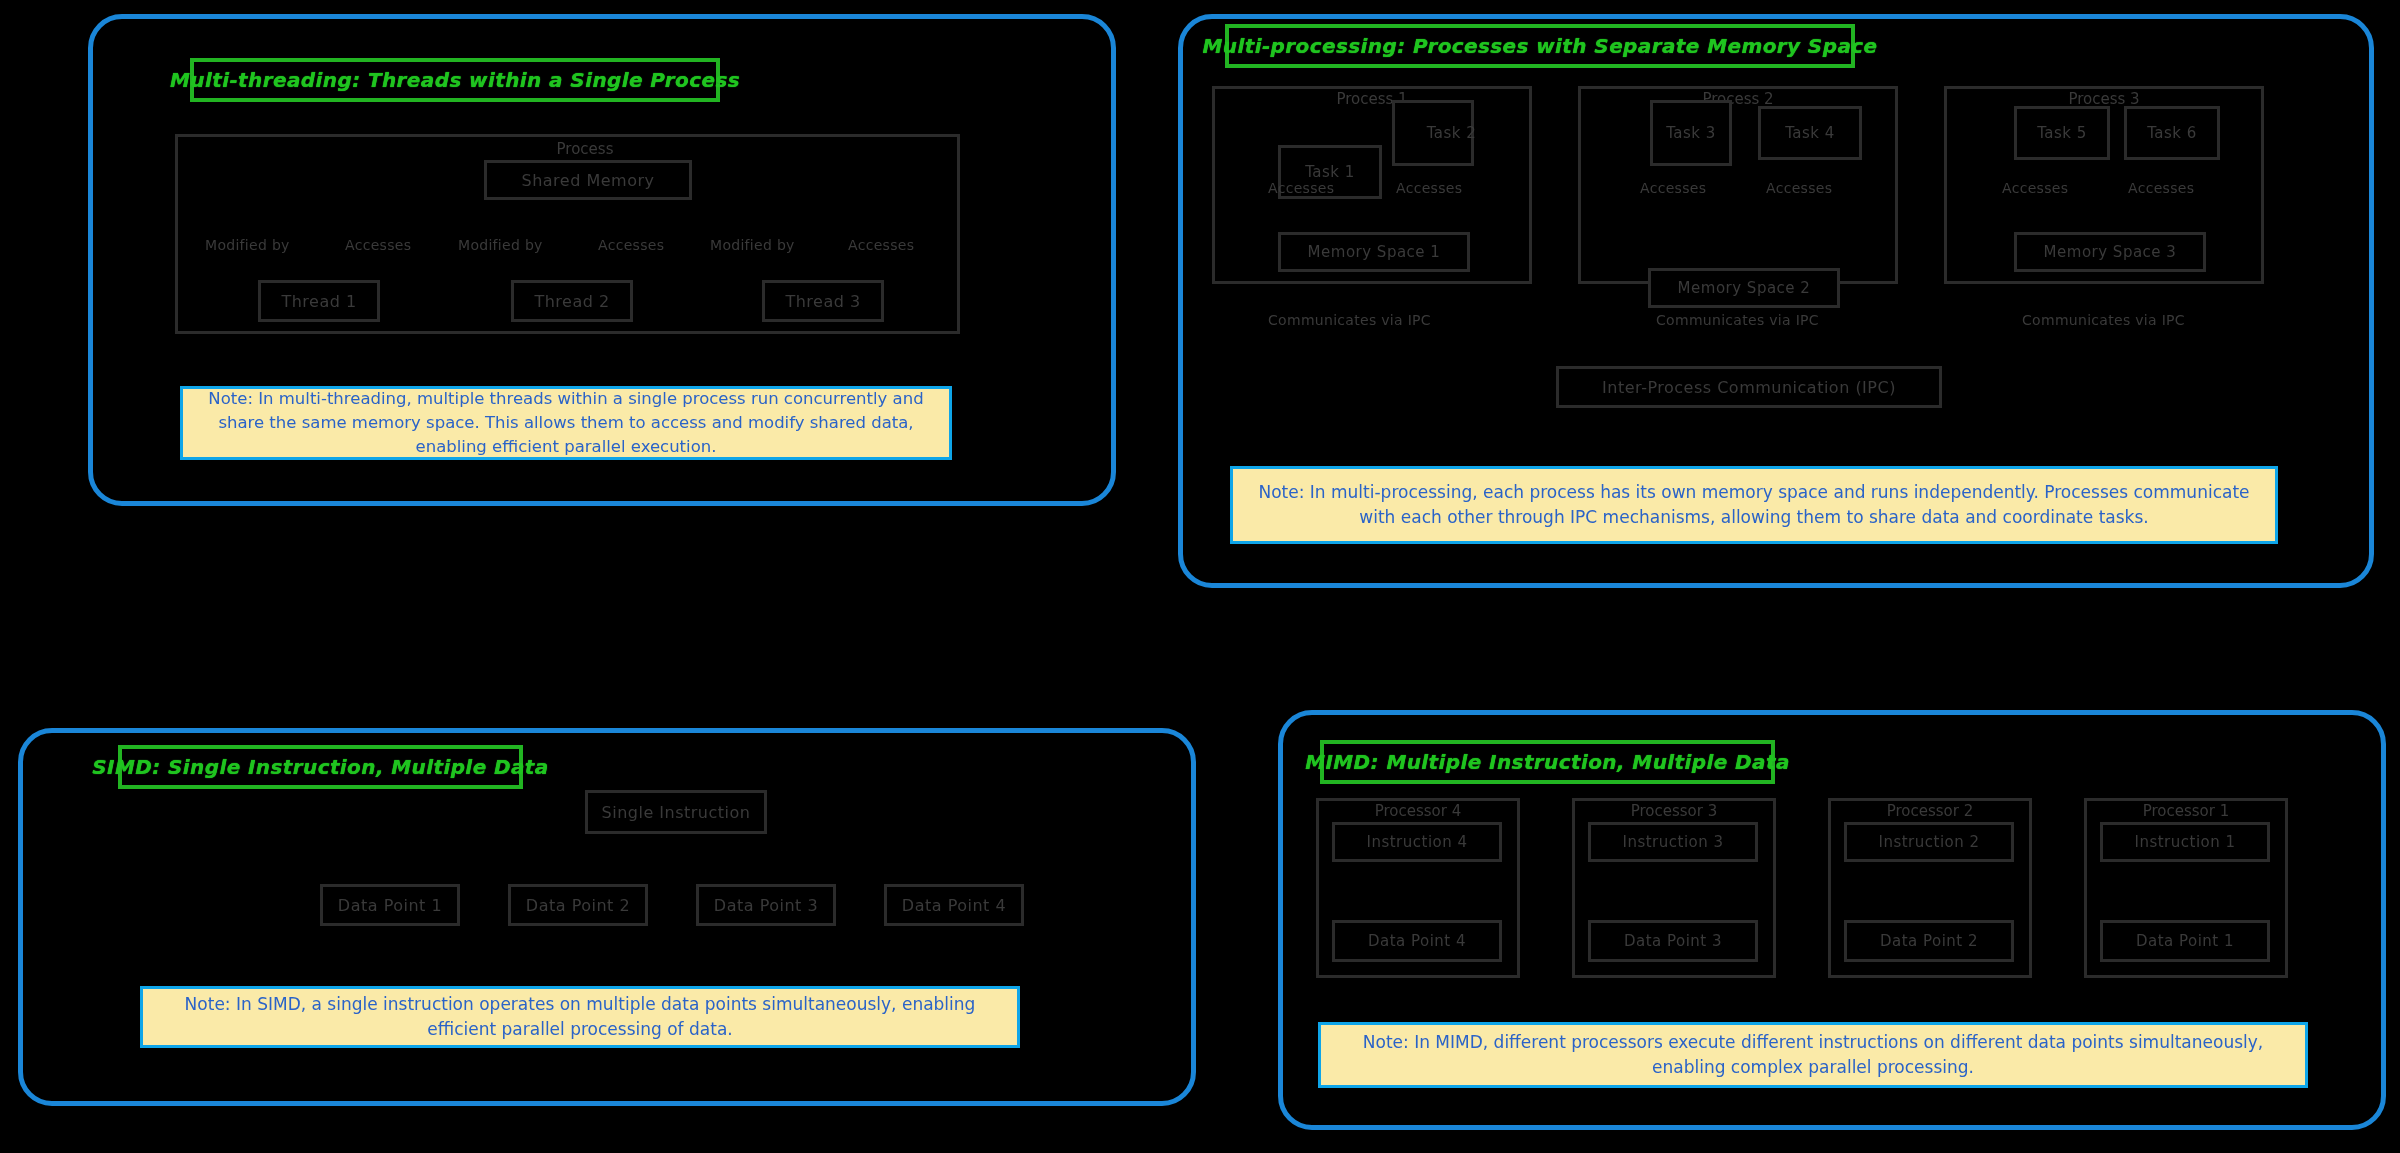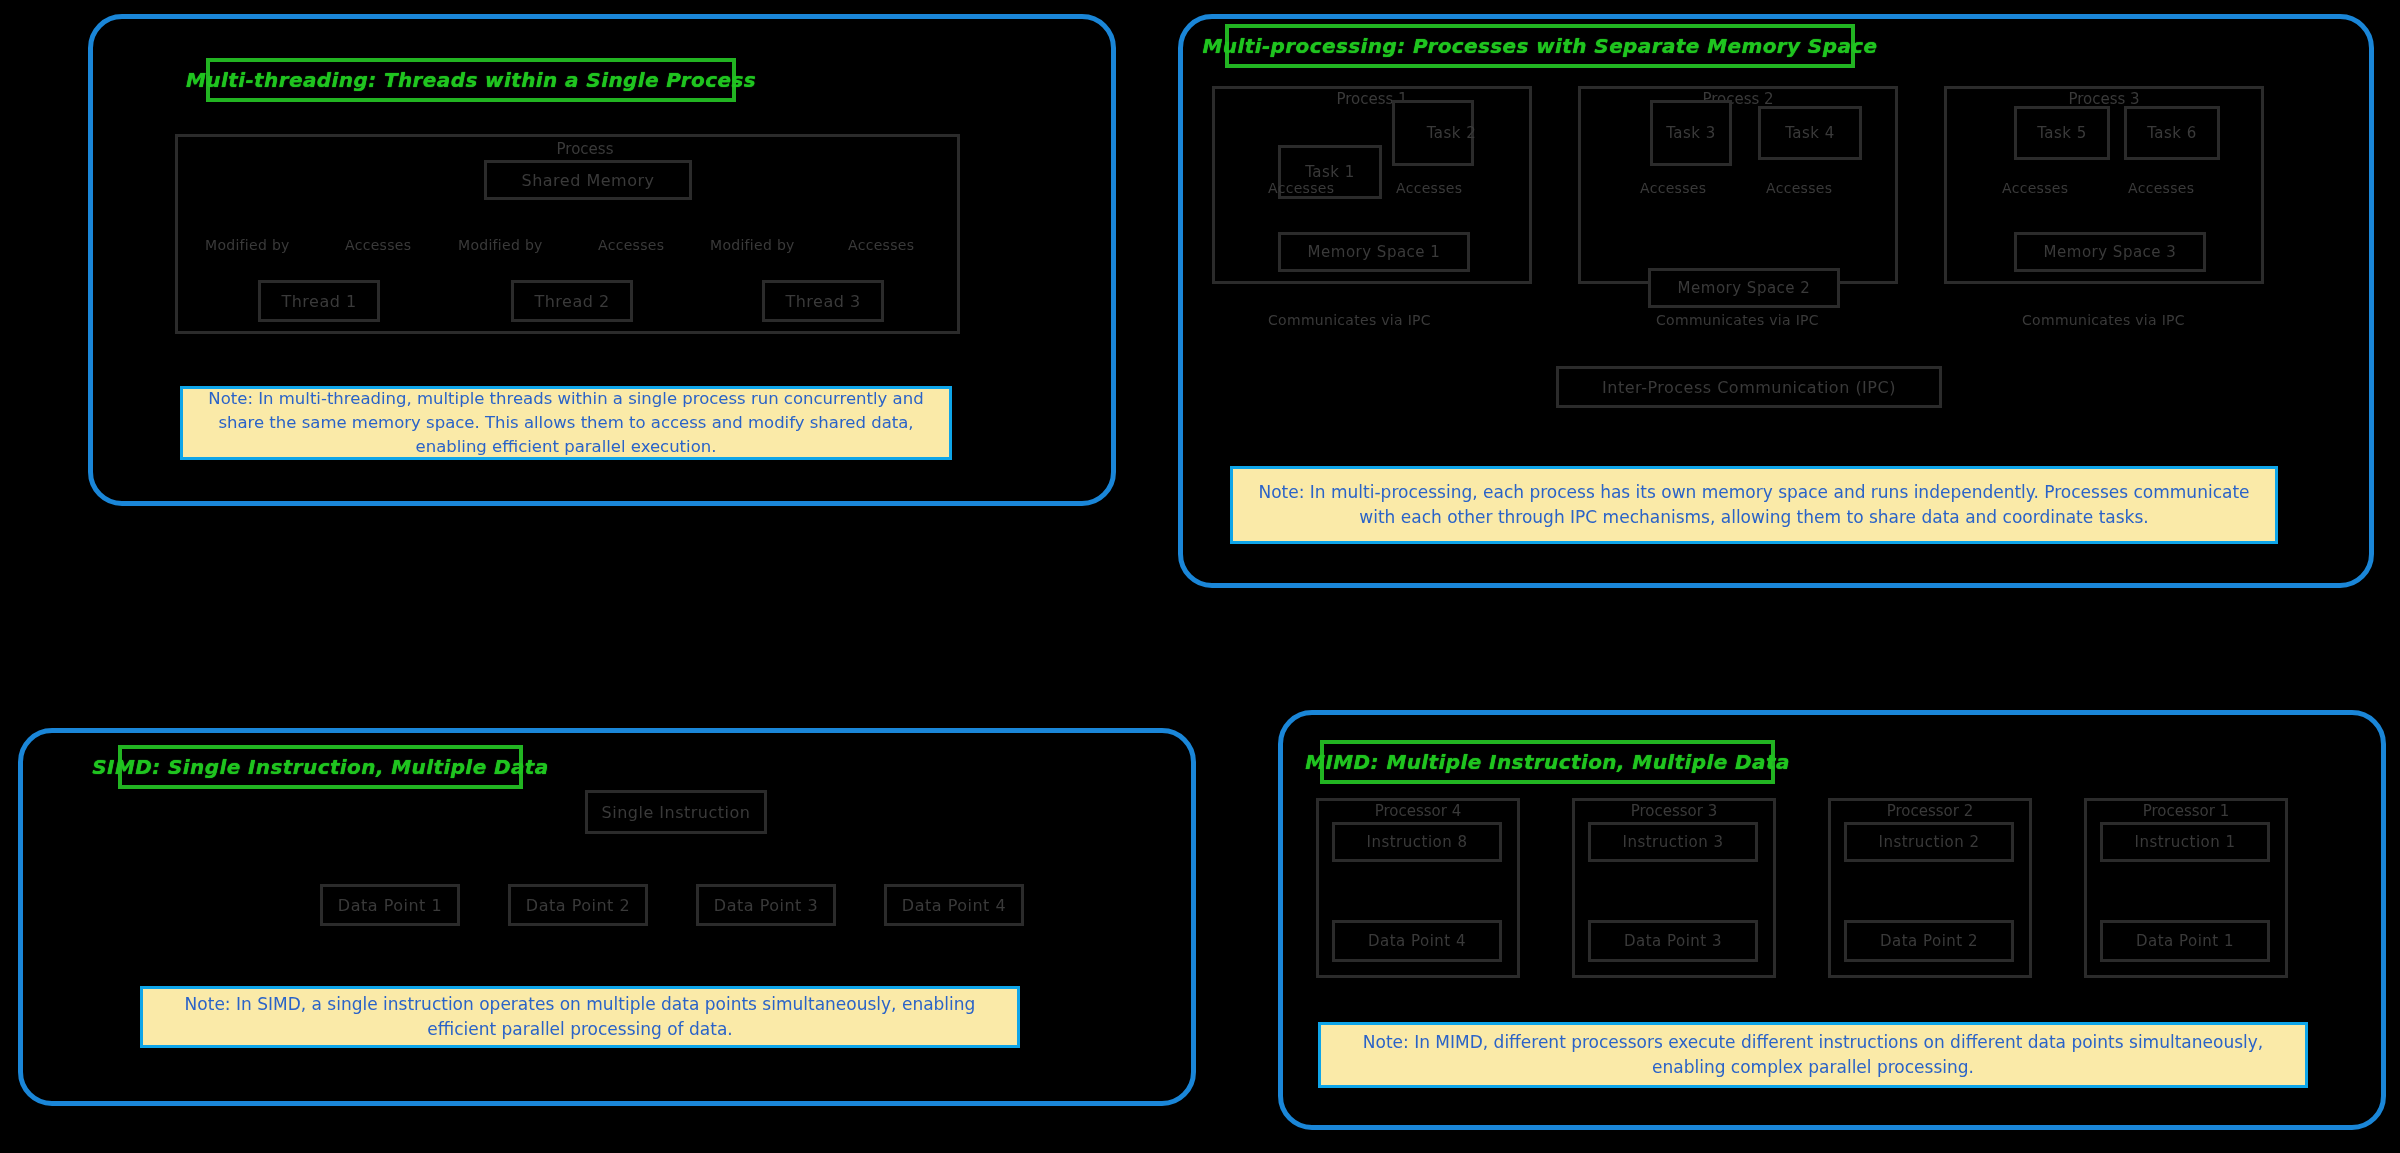--- a/index.html
+++ b/index.html
@@ -31,21 +31,21 @@
     background: #000;
     color: #1fc41f;
     font-family: "DejaVu Sans", sans-serif;
     font-weight: bold;
     font-style: italic;
     letter-spacing: .4px;
     display: flex; align-items: center; justify-content: center;
     white-space: nowrap;
     text-shadow: 0 0 1px #27d627;
   }
-  #title-mt   { left: 206px;  top: 58px;  width: 530px;  height: 44px; font-size: 20px; }
+  #title-mt   { left: 190px;  top: 58px;  width: 530px;  height: 44px; font-size: 20px; }
   #title-mp   { left: 1225px; top: 24px;  width: 630px;  height: 44px; font-size: 20px; }
   #title-simd { left: 118px;  top: 745px; width: 405px;  height: 44px; font-size: 20px; }
   #title-mimd { left: 1320px; top: 740px; width: 455px;  height: 44px; font-size: 20px; }
 
   
   .hbox {
     position: absolute;
     border: 3px solid #2b2b2b;
     background: #000;
     color: #3a3a3a;
@@ -230,21 +230,21 @@
   <div class="hbox" style="left:884px; top:884px; width:140px; height:42px;">Data Point 4</div>
 
   <div class="note" id="note-simd">Note: In SIMD, a single instruction operates on multiple data points simultaneously, enabling efficient parallel processing of data.</div>
 
   <div class="panel" id="panel-mimd"></div>
 
   <div class="title-plaque" id="title-mimd">MIMD: Multiple Instruction, Multiple Data</div>
 
   <div class="cluster" style="left:1316px; top:798px; width:204px; height:180px;"></div>
   <div class="cluster-label" style="left:1358px; top:802px; width:120px;">Processor 4</div>
-  <div class="hbox small" style="left:1332px; top:822px; width:170px; height:40px;">Instruction 8</div>
+  <div class="hbox small" style="left:1332px; top:822px; width:170px; height:40px;">Instruction 4</div>
   <div class="hbox small" style="left:1332px; top:920px; width:170px; height:42px;">Data Point 4</div>
 
   <div class="cluster" style="left:1572px; top:798px; width:204px; height:180px;"></div>
   <div class="cluster-label" style="left:1614px; top:802px; width:120px;">Processor 3</div>
   <div class="hbox small" style="left:1588px; top:822px; width:170px; height:40px;">Instruction 3</div>
   <div class="hbox small" style="left:1588px; top:920px; width:170px; height:42px;">Data Point 3</div>
 
   <div class="cluster" style="left:1828px; top:798px; width:204px; height:180px;"></div>
   <div class="cluster-label" style="left:1870px; top:802px; width:120px;">Processor 2</div>
   <div class="hbox small" style="left:1844px; top:822px; width:170px; height:40px;">Instruction 2</div>

